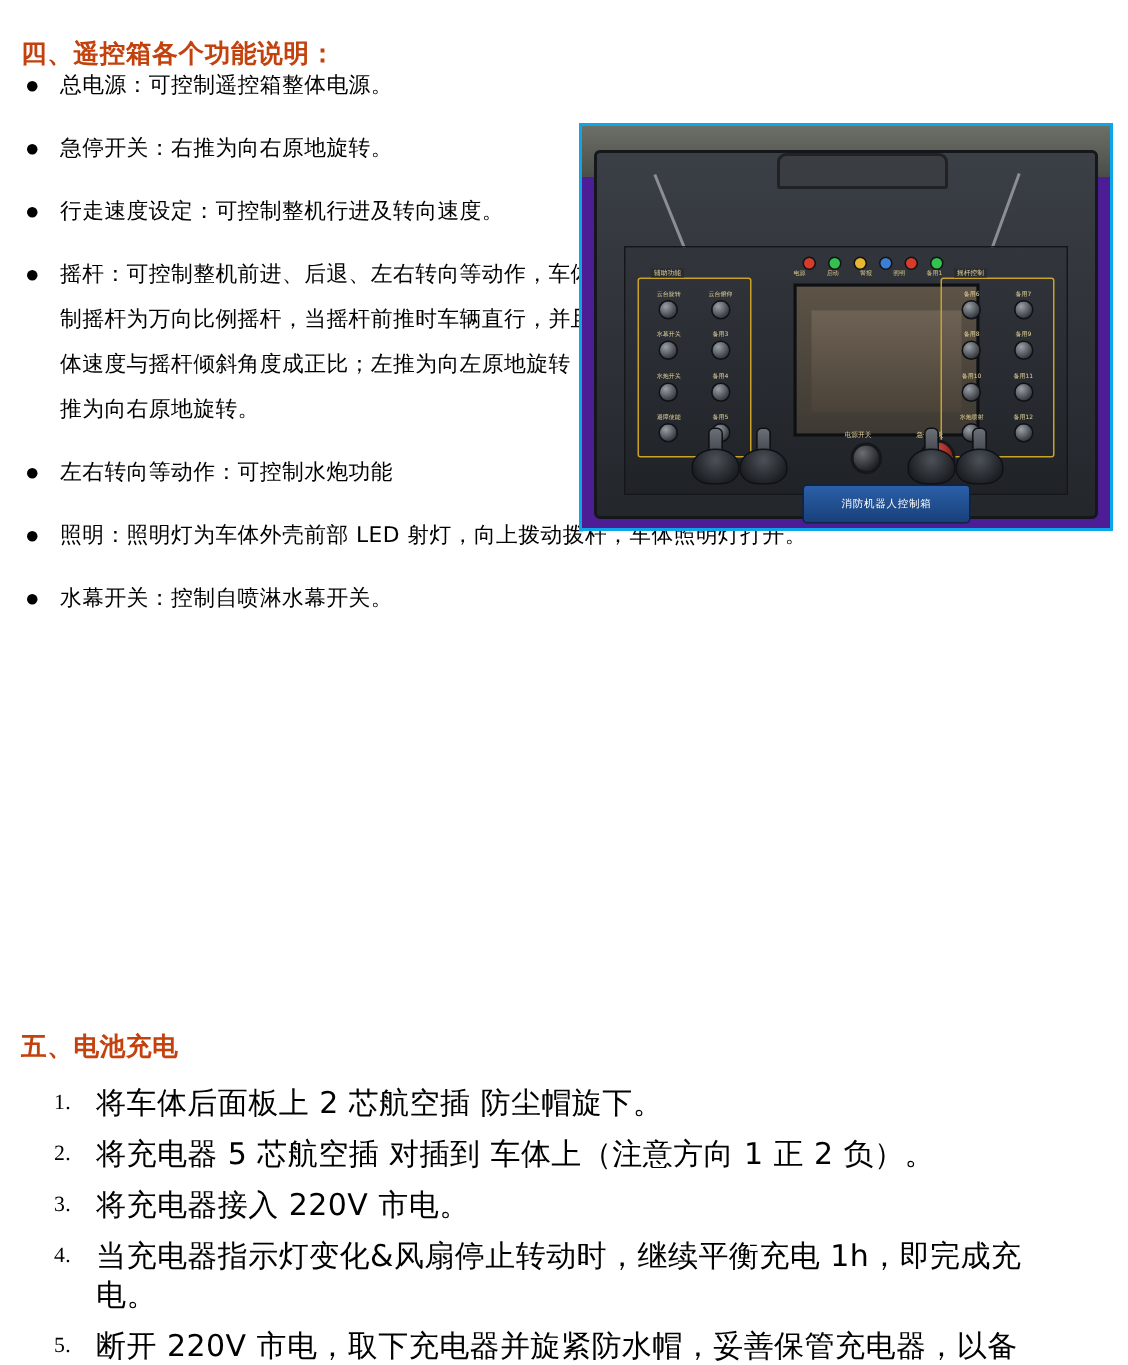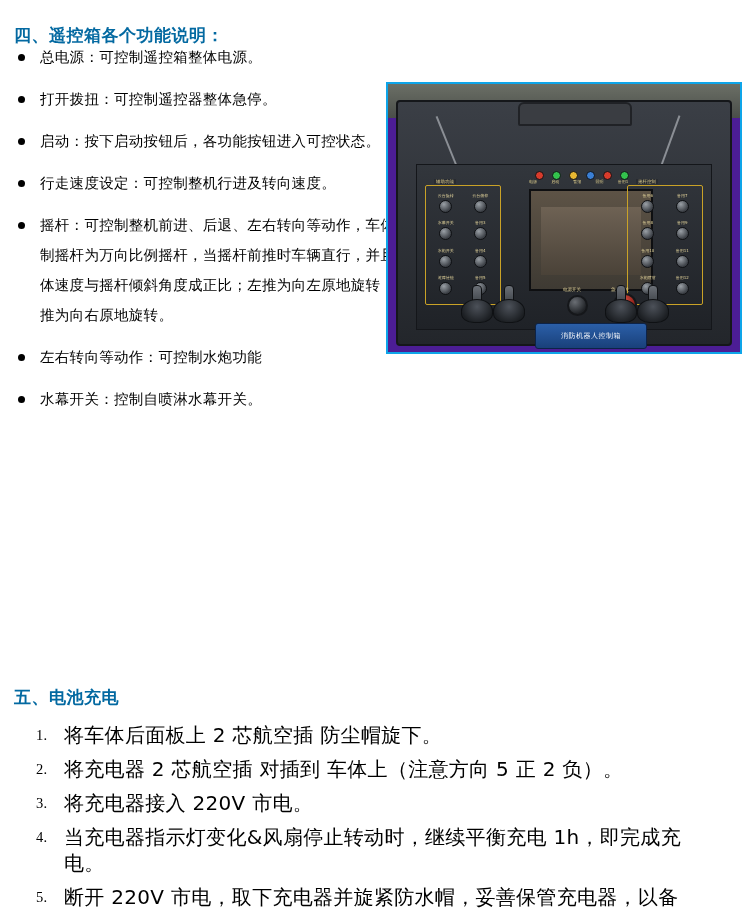--- a/index.html
+++ b/index.html
@@ -19,21 +19,21 @@
     position: relative;
     width: 752px;
     height: 910px;
     box-sizing: border-box;
     padding: 0;
   }
   .section-heading {
     font-family: "DejaVu Sans", sans-serif;
     font-weight: bold;
     font-size: 17px;
-    color: #0369a1;
+    color: #c2410c;
     letter-spacing: 0.5px;
   }
   #heading-four {
     position: absolute;
     left: 14px;
     top: 10px;
   }
   #heading-five {
     position: absolute;
     left: 14px;
@@ -296,25 +296,25 @@
 </style>
 </head>
 <body>
 
 <div class="page">
 
   <h2 class="section-heading" id="heading-four">四、遥控箱各个功能说明：</h2>
 
   <ul class="bullet-list">
     <li>总电源：可控制遥控箱整体电源。</li>
-    <li>打开拨扭：可控制遥控器整体急停。</li>
-    <li>启动：按下启动按钮后，各功能按钮进入可控状态。</li>
+    <li>急停开关：右推为向右原地旋转。</li>
     <li>行走速度设定：可控制整机行进及转向速度。</li>
     <li>摇杆：可控制整机前进、后退、左右转向等动作，车体控制摇杆为万向比例摇杆，当摇杆前推时车辆直行，并且车体速度与摇杆倾斜角度成正比；左推为向左原地旋转，右推为向右原地旋转。</li>
     <li class="wide">左右转向等动作：可控制水炮功能</li>
+    <li class="wide">照明：照明灯为车体外壳前部 LED 射灯，向上拨动拨杆，车体照明灯打开。</li>
     <li class="wide">水幕开关：控制自喷淋水幕开关。</li>
   </ul>
 
   <div class="photo">
     <div class="bg-top"></div>
     <div class="case">
       <div class="handle"></div>
       <div class="antenna ant-left"></div>
       <div class="antenna ant-right"></div>
 
@@ -443,19 +443,19 @@
         </div>
 
       </div>
     </div>
   </div>
 
   <h2 class="section-heading" id="heading-five">五、电池充电</h2>
 
   <ol class="numbered-list">
     <li>将车体后面板上 2 芯航空插  防尘帽旋下。</li>
-    <li>将充电器  2 芯航空插  对插到  车体上（注意方向 5 正 2 负）。</li>
+    <li>将充电器  5 芯航空插  对插到  车体上（注意方向 1 正 2 负）。</li>
     <li>将充电器接入 220V 市电。</li>
     <li>当充电器指示灯变化&amp;风扇停止转动时，继续平衡充电 1h，即完成充电。</li>
     <li>断开 220V 市电，取下充电器并旋紧防水帽，妥善保管充电器，以备下次使用。</li>
   </ol>
 
 </div>
 
 </body></html>

